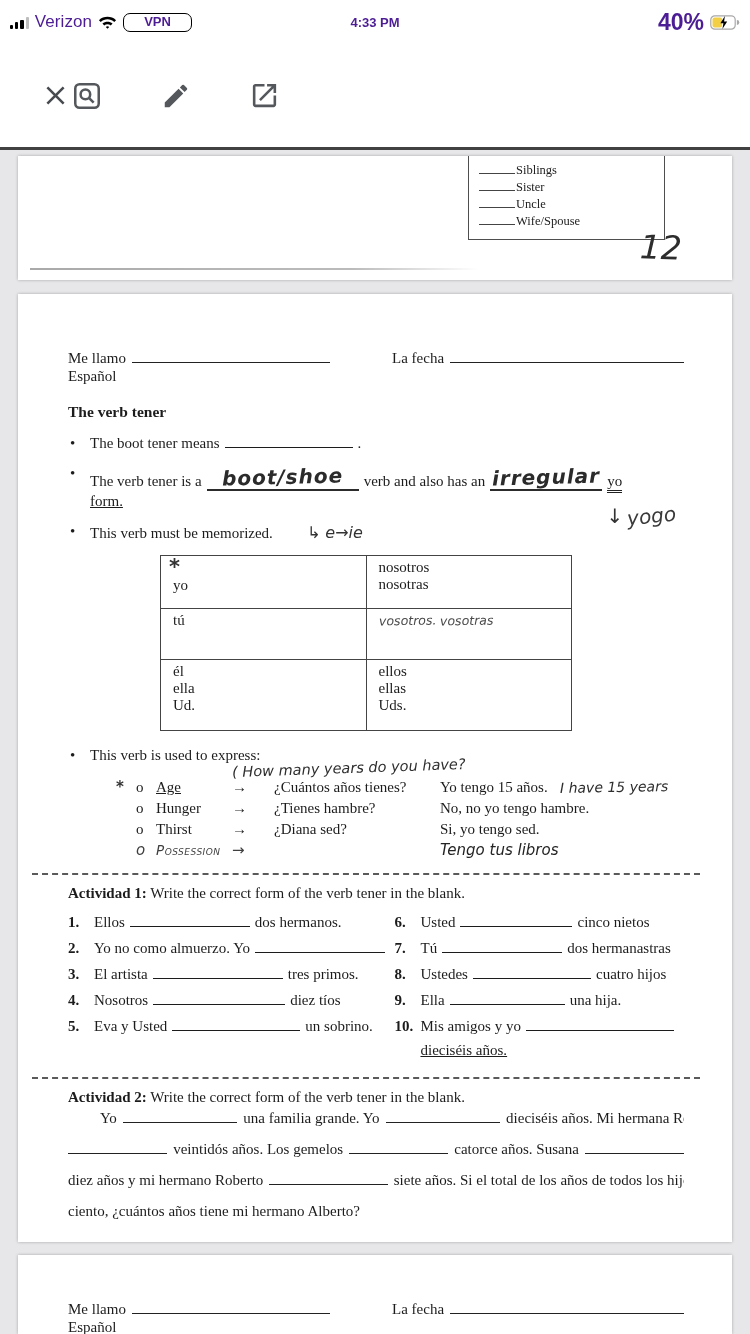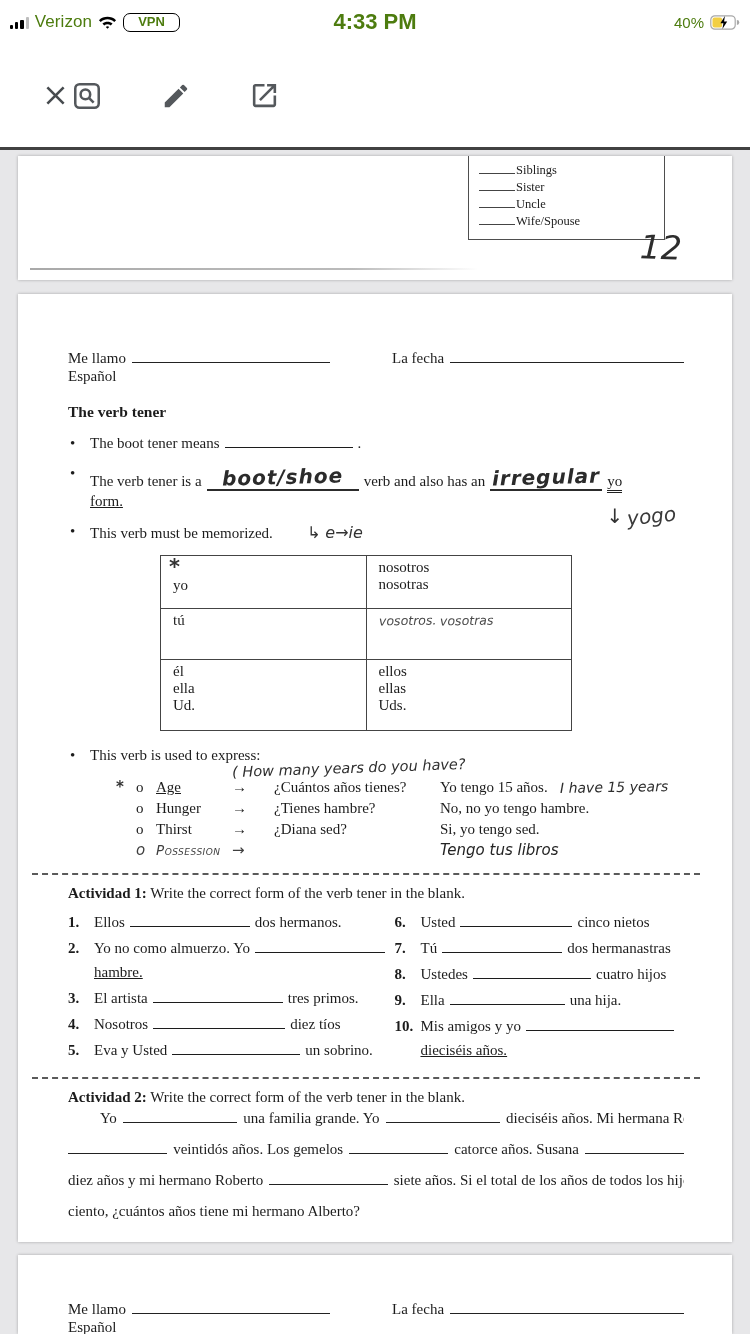--- a/index.html
+++ b/index.html
@@ -1,29 +1,29 @@
 <!DOCTYPE html>
 <html><head>
 <meta charset="utf-8">
 <style>
   html,body{margin:0;padding:0;}
   body{width:750px;height:1334px;background:#fff;font-family:"Liberation Sans",sans-serif;overflow:hidden;}
   .screen{position:relative;width:750px;height:1334px;background:#fff;overflow:hidden;}
 
   
-  .status-bar{height:44px;display:grid;grid-template-columns:1fr auto 1fr;align-items:center;padding:0 10px;background:#fff;color:#4d7c0f;}
+  .status-bar{height:44px;display:grid;grid-template-columns:1fr auto 1fr;align-items:center;padding:0 10px;background:#fff;color:#4c1d95;}
   .sb-left{display:flex;align-items:center;gap:6px;}
   .sig{display:flex;align-items:flex-end;gap:2px;height:12px;margin-top:2px;}
   .sig i{display:block;width:3.2px;border-radius:1px;background:#000;}
   .sig i:nth-child(1){height:4.5px}.sig i:nth-child(2){height:7px}.sig i:nth-child(3){height:9.5px}.sig i:nth-child(4){height:12px;background:#bdbdbd}
   .carrier{font-size:17px;font-weight:500;letter-spacing:.1px;}
-  .vpn-badge{border:1.6px solid #000;border-radius:7px;font-size:13px;font-weight:600;padding:0 14px;height:17px;line-height:16px;display:inline-block;}
-  .sb-center{font-size:22px;font-weight:600;text-align:center;}
+  .vpn-badge{border:1.6px solid #000;border-radius:7px;font-size:13px;font-weight:600;padding:0 20px;height:17px;line-height:16px;display:inline-block;}
+  .sb-center{font-size:13px;font-weight:600;text-align:center;}
   .sb-right{display:flex;align-items:center;justify-content:flex-end;gap:6px;}
-  .batt-pct{font-size:15px;font-weight:400;}
+  .batt-pct{font-size:23px;font-weight:700;}
 
   
   .header{height:103px;display:flex;align-items:center;background:#fff;padding-left:40px;padding-right:42px;}
   .icon-btn{background:none;border:none;padding:0;margin:0;cursor:pointer;display:flex;align-items:center;justify-content:center;}
   .doc-title{flex:1;margin-left:70px;font-size:30px;color:#3b3f42;white-space:nowrap;overflow:hidden;}
   .header-icons{display:flex;gap:58px;}
   .header-sep{height:3px;background:#414141;}
 
   
   .content{height:1184px;background:#e7e7e9;padding-top:6px;box-sizing:border-box;}
@@ -307,21 +307,21 @@
       </div>
 
       <div class="a1-grid">
         <div>
           <div class="item">
               <span class="num">1.</span>
               <span class="ibody"><span>Ellos</span><span class="bl" style="width:120px"></span><span>dos hermanos.</span></span>
             </div>
           <div class="item">
               <span class="num">2.</span>
-              <span class="ibody"><span>Yo no como almuerzo. Yo</span><span class="bl" style="width:130px"></span><span></span><span class="cont">hambre.</span></span>
+              <span class="ibody"><span>Yo no como almuerzo. Yo</span><span class="bl" style="width:130px"></span><span></span></span>
             </div>
           <div class="item">
               <span class="num">3.</span>
               <span class="ibody"><span>El artista</span><span class="bl" style="width:130px"></span><span>tres primos.</span></span>
             </div>
           <div class="item">
               <span class="num">4.</span>
               <span class="ibody"><span>Nosotros</span><span class="bl" style="width:132px"></span><span>diez tíos</span></span>
             </div>
           <div class="item">

